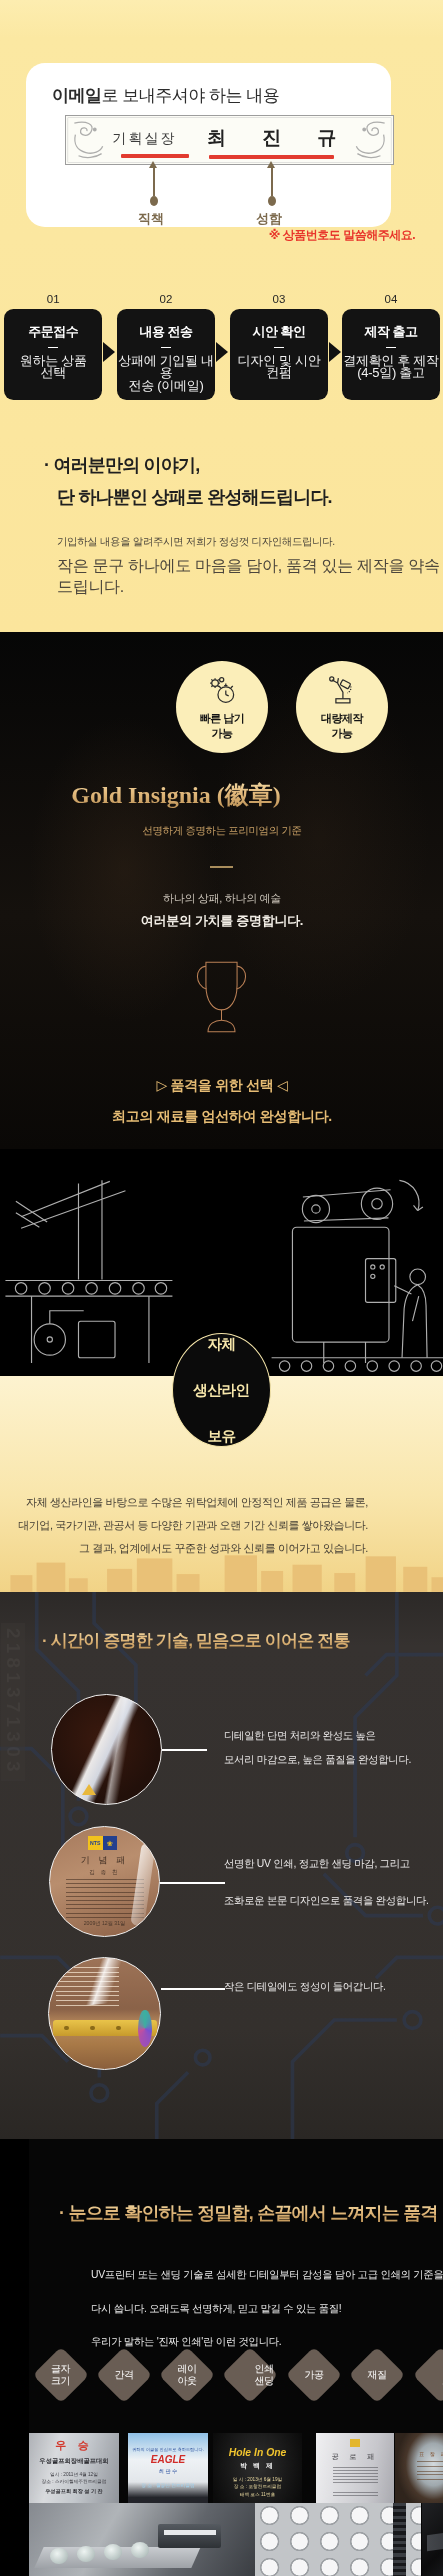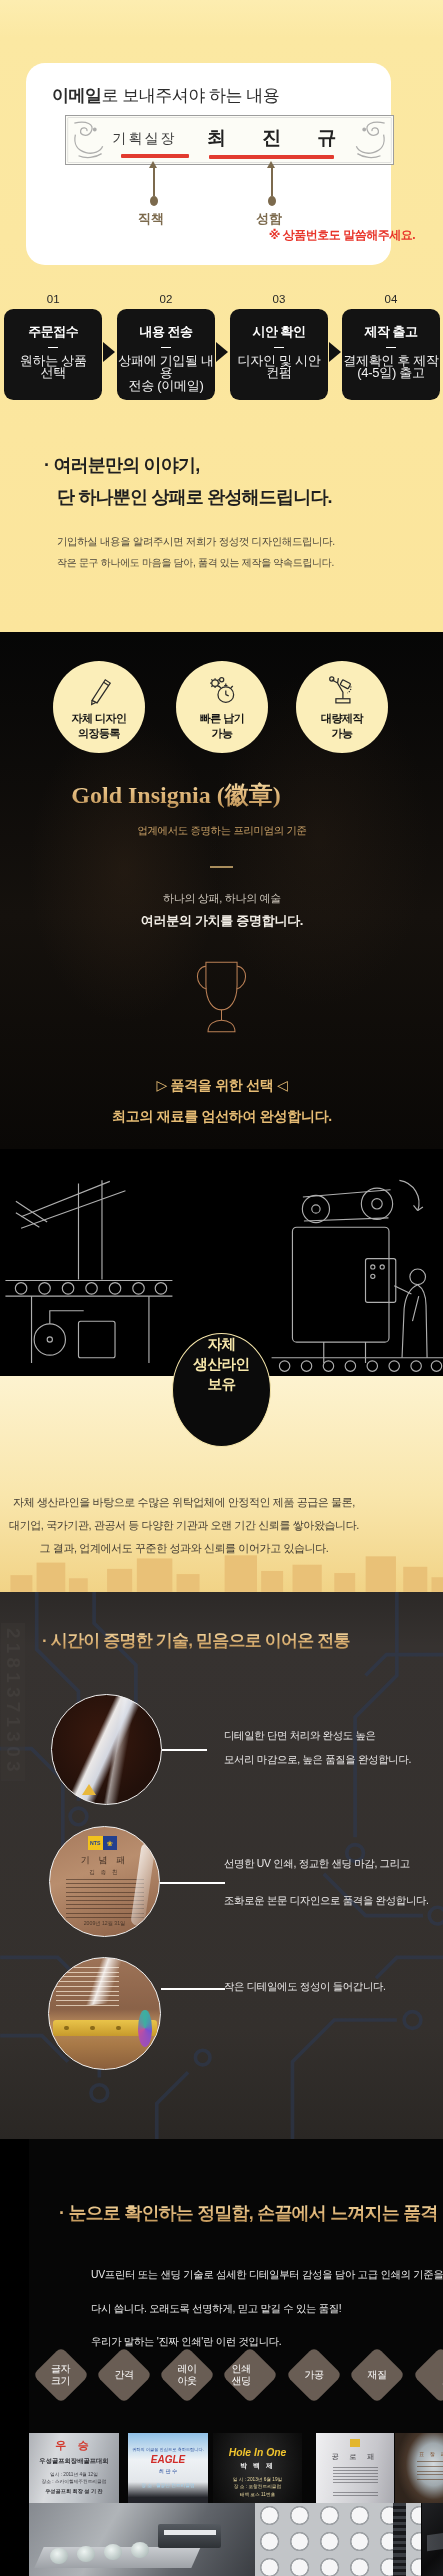--- a/index.html
+++ b/index.html
@@ -3,21 +3,21 @@
 <meta charset="utf-8">
 <style>
   * { margin:0; padding:0; box-sizing:border-box; }
   html,body { background:#000; }
   body { font-family:"Liberation Sans","DejaVu Sans",sans-serif; }
   #page { position:relative; width:444px; height:2576px; margin:0 auto; overflow:hidden; background:#000; }
   section { position:absolute; left:0; width:444px; overflow:visible; }
 
   
   #sec-email { top:0; height:632px; background:linear-gradient(180deg,#fdedb0 0%,#fbe8a2 6%,#fbe59c 100%); }
-  .white-card { position:absolute; left:26px; top:63px; width:365px; height:202px; background:#ffffff; border-radius:19px; }
+  .white-card { position:absolute; left:26px; top:63px; width:365px; height:164px; background:#ffffff; border-radius:19px; }
   .card-title { position:absolute; left:26px; top:21px; font-size:17px; color:#2c2c2c; letter-spacing:-0.5px; }
   .card-title b { font-weight:bold; }
   .nameplate { position:absolute; left:39px; top:52px; width:329px; height:50px; background:#fcfcf6; border:1px solid #9d9d9d; box-shadow:inset 0 0 0 1.6px #fcfcf6, inset 0 0 0 2.1px #c9c9c9; }
   .np-orn { position:absolute; top:3.1px; width:37px; height:43px; opacity:.8; }
   .np-orn.left { left:4.2px; } .np-orn.right { right:4.2px; transform:scaleX(-1); }
   .np-pos { position:absolute; left:42px; top:13.6px; width:73px; text-align:center; font-family:"Liberation Serif","DejaVu Serif",serif; font-size:14px; color:#3a3a3a; letter-spacing:2.1px; }
   .np-name { position:absolute; left:141px; top:9.4px; width:130px; text-align:center; font-family:"Liberation Serif","DejaVu Serif",serif; font-size:19px; font-weight:bold; color:#222; letter-spacing:15.7px; white-space:nowrap; }
   .np-bar { position:absolute; height:3.7px; background:#e23b30; border-radius:1px; }
   .np-bar.b1 { left:55px; top:38px; width:68px; }
   .np-bar.b2 { left:143px; top:39px; width:125px; }
@@ -29,21 +29,21 @@
   .red-note { position:absolute; right:29px; top:227px; font-size:12px; font-weight:bold; color:#e8352b; letter-spacing:-0.5px; }
   .step-num { position:absolute; top:293px; width:98px; text-align:center; font-size:11.5px; color:#262626; }
   .step-card { position:absolute; top:309px; width:98px; height:91px; background:#131313; border-radius:9.4px; color:#fff; text-align:center; }
   .step-card .t { margin-top:13.6px; font-size:13px; font-weight:bold; letter-spacing:-0.5px; }
   .step-card .dash { width:9.4px; height:1.6px; background:#ffffff; margin:6.3px auto; }
   .step-card .d { font-size:13px; line-height:12.5px; color:#f2f2f2; letter-spacing:-0.3px; }
   .step-arrow { position:absolute; top:342px; width:0; height:0; border-top:10px solid transparent; border-bottom:10px solid transparent; border-left:12.5px solid #111; }
   .yellow-h1 { position:absolute; left:44px; top:453px; font-size:18px; font-weight:bold; color:#1f1f1f; letter-spacing:-0.8px; }
   .yellow-h2 { position:absolute; left:57px; top:485px; font-size:18px; font-weight:bold; color:#1f1f1f; letter-spacing:-0.8px; }
   .yellow-s1 { position:absolute; left:57px; top:535px; font-size:10.4px; color:#4c463c; letter-spacing:-0.3px; }
-  .yellow-s2 { position:absolute; left:57px; top:556px; font-size:10px; color:#4c463c; letter-spacing:-0.3px; }
+  .yellow-s2 { position:absolute; left:57px; top:556px; font-size:16px; color:#4c463c; letter-spacing:-0.3px; }
 
   
   #sec-features { top:632px; height:517px; background:
       radial-gradient(136px 219px at 28% 46%, rgba(74,52,32,.28), transparent 70%),
       radial-gradient(157px 240px at 72% 40%, rgba(64,46,30,.22), transparent 70%),
       linear-gradient(180deg,#060606 0%, #15110d 55%, #0a0806 100%); }
   .feat-circle { position:absolute; top:29px; width:92px; height:92px; border-radius:50%; background:#fbeeb9; display:flex; flex-direction:column; align-items:center; justify-content:center; }
   .feat-circle svg { width:33px; height:33px; margin-bottom:4.2px; }
   .feat-label { font-size:11px; font-weight:bold; color:#141414; text-align:center; line-height:14.6px; letter-spacing:-0.5px; }
   .brand-title { position:absolute; left:0; top:147px; width:352px; text-align:center; font-family:"Liberation Serif","DejaVu Serif",serif; font-size:24px; font-weight:bold; }
@@ -52,26 +52,26 @@
   .brand-div { position:absolute; left:210px; top:234px; width:23px; height:2.1px; background:#a98d5c; }
   .brand-l1 { position:absolute; left:0; top:259px; width:444px; text-align:center; font-size:11px; color:#ccc5ba; letter-spacing:-0.3px; }
   .brand-l2 { position:absolute; left:0; top:280px; width:444px; text-align:center; font-size:13px; font-weight:bold; color:#f2eee6; letter-spacing:-0.3px; }
   .trophy { position:absolute; left:190px; top:326px; }
   .select-l1 { position:absolute; left:0; top:445px; width:444px; text-align:center; font-size:14px; font-weight:bold; color:#e6bc74; letter-spacing:-0.3px; }
   .select-l2 { position:absolute; left:0; top:476px; width:444px; text-align:center; font-size:14px; font-weight:bold; color:#e6bc74; letter-spacing:-0.3px; }
 
   
   #sec-production { top:1149px; height:227px; background:#000; z-index:3; }
   .prod-art { position:absolute; left:0; top:0; }
-  .oval-badge { position:absolute; left:172px; top:184px; width:99px; height:114px; background:#0b0b0b; border:1.6px solid #f7e7ab; border-radius:50%; display:flex; flex-direction:column; align-items:center; justify-content:flex-start; z-index:4; }
+  .oval-badge { position:absolute; left:172px; top:184px; width:99px; height:114px; background:#0b0b0b; border:1.6px solid #f7e7ab; border-radius:50%; display:flex; flex-direction:column; align-items:center; justify-content:space-between; z-index:4; }
   .oval-badge div { color:#f7e7ab; font-size:14.6px; font-weight:bold; line-height:20px; letter-spacing:-0.5px; }
 
   
   #sec-trust { top:1376px; height:216px; background:linear-gradient(180deg,#fdf3d0 0%,#f9e6ac 55%,#f1d386 100%); }
-  .trust-line { position:absolute; left:0; width:368px; text-align:center; font-size:11px; color:#423c33; letter-spacing:-0.4px; }
+  .trust-line { position:absolute; left:0; width:368px; text-align:right; font-size:11px; color:#423c33; letter-spacing:-0.4px; }
   .skyline { position:absolute; left:0; bottom:0; }
 
   
   #sec-tech { top:1592px; height:547px; background:linear-gradient(180deg,#2c2927 0%, #363230 10%, #34302d 80%, #2a2724 100%); }
   .circuit { position:absolute; left:0; top:0; opacity:.55; }
   .watermark { position:absolute; left:1px; top:31px; writing-mode:vertical-rl; font-size:19px; font-weight:bold; color:#4a4643; letter-spacing:4.2px; opacity:.55; background:#3b3734; padding:5.2px 1px; }
   .tech-title { position:absolute; left:42px; top:37px; font-size:17px; font-weight:bold; letter-spacing:-0.8px; }
   .tech-circle { position:absolute; border-radius:50%; border:1.6px solid #f0f0f0; overflow:hidden; }
   .conn { position:absolute; height:1.6px; background:#ffffff; }
   .tech-text { position:absolute; left:224px; font-size:10.4px; color:#eceaea; letter-spacing:-0.3px; }
@@ -174,28 +174,20 @@
       <div class="d"><span>결제확인 후 제작</span><br><span>(4-5일) 출고</span></div>
     </div>
 
     <div class="yellow-h1">· 여러분만의 이야기,</div>
     <div class="yellow-h2">단 하나뿐인 상패로 완성해드립니다.</div>
     <div class="yellow-s1">기입하실 내용을 알려주시면 저희가 정성껏 디자인해드립니다.</div>
     <div class="yellow-s2">작은 문구 하나에도 마음을 담아, 품격 있는 제작을 약속드립니다.</div>
   </section>
 
   <section id="sec-features">
-    <div class="feat-circle" style="left:53px;">
-      <svg viewBox="0 0 80 80" fill="none" stroke="#2b2b2b" stroke-width="3">
-        <path d="M22 64 L54 14 L66 22 L34 70 Z"></path>
-        <path d="M22 64 L21 74 L31 69"></path>
-        <path d="M50 20 L62 28"></path>
-      </svg>
-      <div class="feat-label"><span>자체 디자인</span><br><span>의장등록</span></div>
-    </div>
     <div class="feat-circle" style="left:176px;">
       <svg viewBox="0 0 80 80" fill="none" stroke="#2b2b2b" stroke-width="3">
         <circle cx="48" cy="50" r="19"></circle>
         <path d="M48 50 L48 40 M48 50 L55 53"></path>
         <path d="M44 28 L52 28 M48 28 L48 23 M60 34 L65 29 M36 34 L31 29"></path>
         <circle cx="22" cy="22" r="8"></circle>
         <path d="M22 10 v4 M22 30 v4 M10 22 h4 M30 22 h4 M13 13 l3 3 M28 28 l3 3 M31 13 l-3 3 M16 28 l-3 3"></path>
         <circle cx="38" cy="14" r="5"></circle>
       </svg>
       <div class="feat-label"><span>빠른 납기</span><br><span>가능</span></div>
@@ -206,21 +198,21 @@
         <path d="M41 60 V 44 L28 22"></path>
         <path d="M28 22 L14 14 M28 22 l2 -12"></path>
         <circle cx="14" cy="12" r="5"></circle>
         <rect x="36" y="18" width="22" height="14" rx="3" transform="rotate(28 47 25)"></rect>
         <path d="M60 30 a14 14 0 0 1 -8 16" stroke-dasharray="3 3"></path>
       </svg>
       <div class="feat-label"><span>대량제작</span><br><span>가능</span></div>
     </div>
 
     <div class="brand-title gold-text">Gold Insignia (徽章)</div>
-    <div class="brand-sub">업계에서도 증명하는 프리미엄의 기준</div>
+    <div class="brand-sub">선명하게 증명하는 프리미엄의 기준</div>
     <div class="brand-div"></div>
     <div class="brand-l1">하나의 상패, 하나의 예술</div>
     <div class="brand-l2">여러분의 가치를 증명합니다.</div>
 
     <svg class="trophy" width="63" height="83" viewBox="0 0 120 160" fill="none" stroke="#bb8156" stroke-width="2">
       <path d="M30 8 H90 V52 C90 84 76 100 60 100 C44 100 30 84 30 52 Z"></path>
       <path d="M30 16 C8 18 8 52 31 60"></path>
       <path d="M90 16 C112 18 112 52 89 60"></path>
       <path d="M60 100 V120"></path>
       <path d="M34 142 C34 126 48 120 60 120 C72 120 86 126 86 142 Z"></path>
@@ -383,21 +375,21 @@
     <div class="diamond-label" style="left:75px;">
         <span>간격</span>
         <span></span>
       </div>
     <div class="diamond" style="left:138px;"></div>
     <div class="diamond-label" style="left:138px;">
         <span>레이</span>
         <span>아웃</span>
       </div>
     <div class="diamond" style="left:201px;"></div>
-    <div class="diamond-label" style="left:192px;">
+    <div class="diamond-label" style="left:215px;">
         <span>인쇄</span>
         <span>샌딩</span>
       </div>
     <div class="diamond" style="left:265px;"></div>
     <div class="diamond-label" style="left:265px;">
         <span>가공</span>
         <span></span>
       </div>
     <div class="diamond" style="left:328px;"></div>
     <div class="diamond-label" style="left:328px;">

